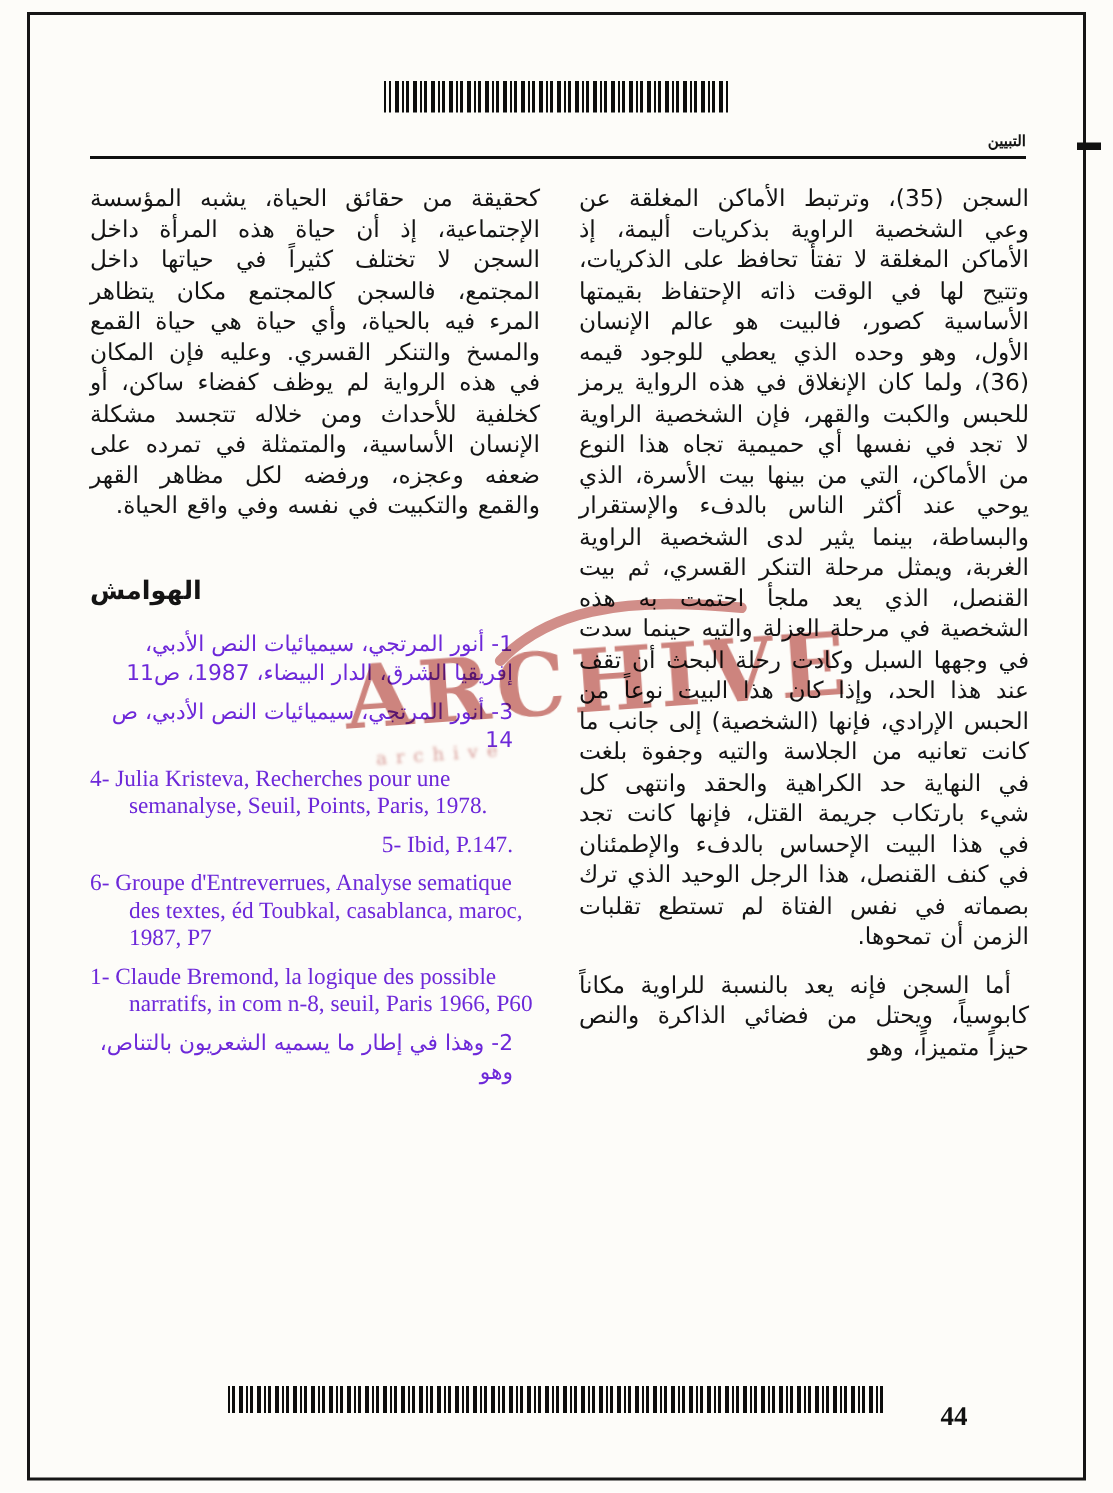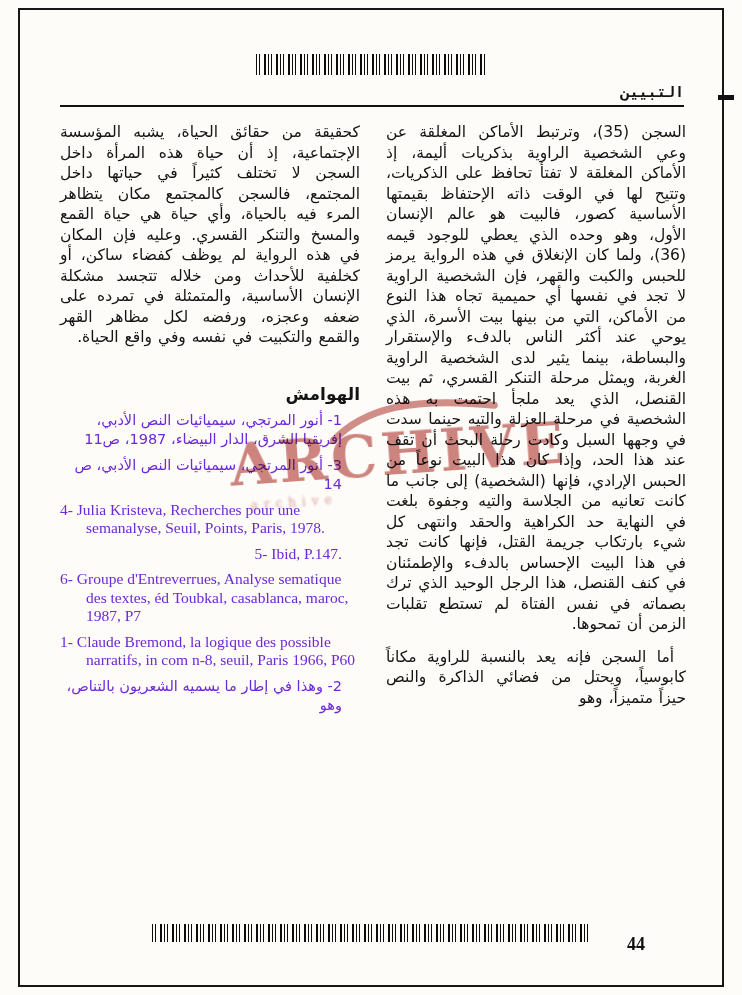--- a/index.html
+++ b/index.html
@@ -25,43 +25,43 @@
   }
   .barcode-top{position:absolute;top:54px;left:256px;width:230px;height:21px;}
   .barcode-bottom{position:absolute;top:924px;left:152px;width:438px;height:18px;}
   .header{
     position:absolute;top:82px;left:60px;right:58px;
     border-bottom:2.5px solid #101010;
     padding-bottom:3px;
     direction:rtl;text-align:right;
   }
   .header-title{
-    font-weight:bold;font-size:15px;letter-spacing:.5px;
-    font-family:Liberation Mono, monospace;
+    font-weight:bold;font-size:10px;letter-spacing:.5px;
+    font-family:Liberation Serif, serif;
   }
   .artifact-dash{
     position:absolute;top:95px;right:8px;width:16px;height:5px;background:#111;
   }
   .columns{
     position:absolute;top:122px;left:60px;right:56px;
     display:flex;flex-direction:row-reverse;gap:26px;
   }
   .col{width:300px;}
   .body-par{
     direction:rtl;
     text-align:justify;
     font-size:15.5px;line-height:20.5px;
     margin:0 0 12px 0;
     word-spacing:1px;
   }
   .body-par.indented{text-indent:12px;}
   .fn-title{
-    direction:rtl;text-align:right;
+    direction:rtl;text-align:left;
     font-size:17px;font-weight:bold;
-    margin:36px 0 7px 0;
+    margin:36px 0 17px 0;
   }
   .footnote{
     font-size:14.5px;line-height:19px;
     margin-bottom:7px;color:#6d28d9;
   }
   .footnote[dir="rtl"]{
     font-family:"DejaVu Sans",sans-serif;
     text-align:right;
   }
   .footnote[dir="ltr"]{

